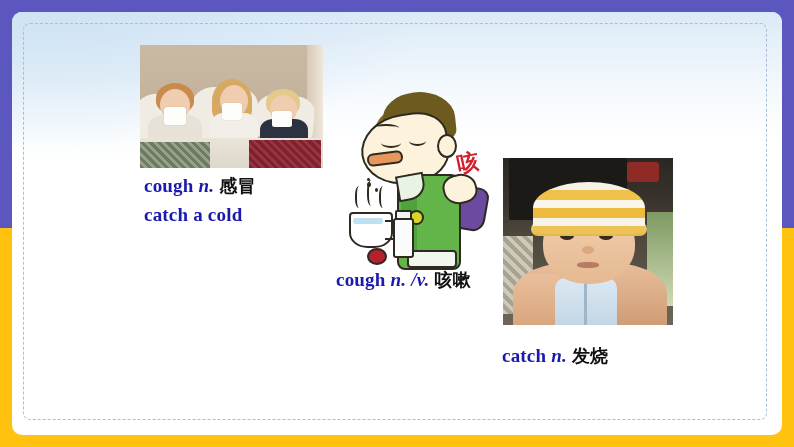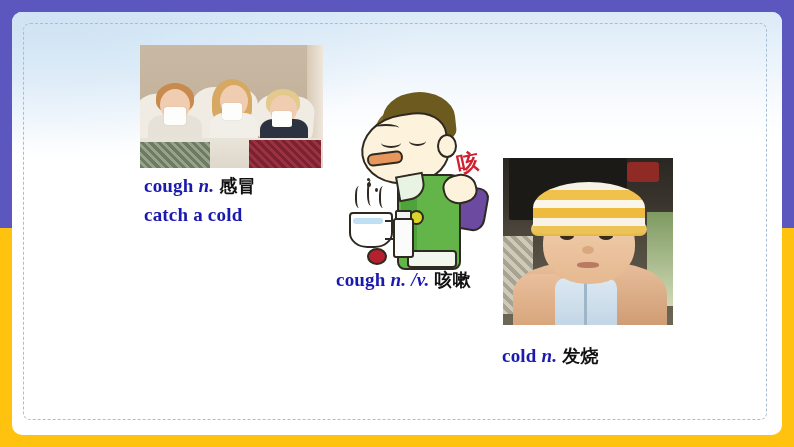--- a/index.html
+++ b/index.html
@@ -293,18 +293,18 @@
           <div class="b-bib-l"></div>
           <div class="b-face"></div>
           <div class="b-eyeL"></div>
           <div class="b-eyeR"></div>
           <div class="b-nose"></div>
           <div class="b-mouth"></div>
           <div class="b-hat-brim"></div>
           <div class="b-hat"></div>
         </div>
 
-        <div class="caption cap-fever"><span>cold</span> <span class="pos">n.</span> <span class="cn">发烧</span></div>
+        <div class="caption cap-fever"><span>catch</span> <span class="pos">n.</span> <span class="cn">发烧</span></div>
       </div>
 
     </div>
   </div>
 </div>
 
 </body></html>

